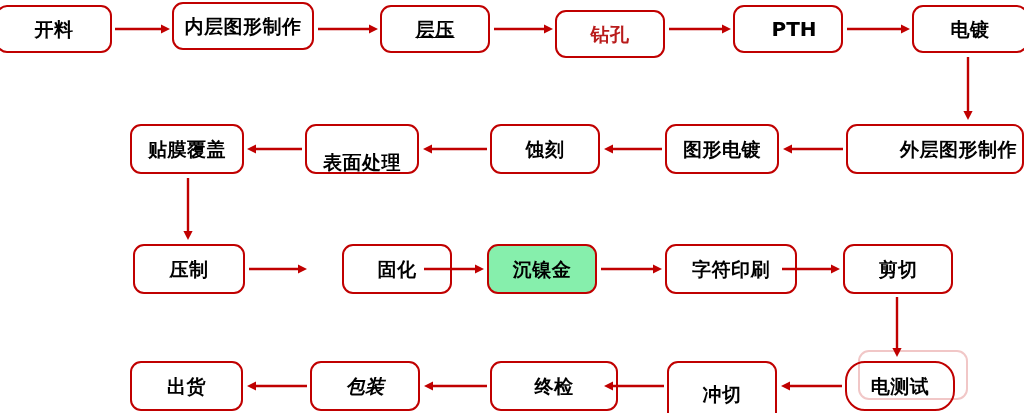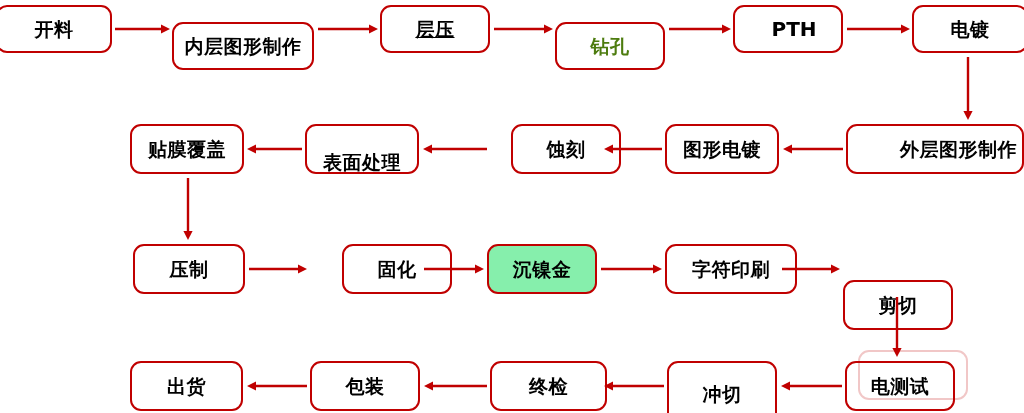--- a/index.html
+++ b/index.html
@@ -62,75 +62,75 @@
   }
 </style>
 </head>
 <body>
 
 <div id="canvas">
   <div id="nodes-layer">
       <div class="node" style="left: -4px; top: 5px; width: 116px; height: 48px; --stroke: #c00000; background: rgb(255, 255, 255); color: rgb(0, 0, 0);">
         <span>开料</span>
       </div>
-      <div class="node" style="left: 172px; top: 22px; width: 142px; height: 48px; --stroke: #c00000; background: rgb(255, 255, 255); color: rgb(0, 0, 0);">
+      <div class="node" style="left: 172px; top: 2px; width: 142px; height: 48px; --stroke: #c00000; background: rgb(255, 255, 255); color: rgb(0, 0, 0);">
         <span>内层图形制作</span>
       </div>
       <div class="node" style="left: 380px; top: 5px; width: 110px; height: 48px; --stroke: #c00000; background: rgb(255, 255, 255); color: rgb(0, 0, 0); text-decoration: underline;">
         <span>层压</span>
       </div>
-      <div class="node" style="left: 555px; top: 22px; width: 110px; height: 48px; --stroke: #c00000; background: rgb(255, 255, 255); color: #4d7c0f;">
+      <div class="node" style="left: 555px; top: 10px; width: 110px; height: 48px; --stroke: #c00000; background: rgb(255, 255, 255); color: #b91c1c;">
         <span>钻孔</span>
       </div>
       <div class="node latin" style="left: 733px; top: 5px; width: 110px; height: 48px; --stroke: #c00000; background: rgb(255, 255, 255); color: rgb(0, 0, 0);">
         <span>PTH</span>
       </div>
       <div class="node" style="left: 912px; top: 5px; width: 116px; height: 48px; --stroke: #c00000; background: rgb(255, 255, 255); color: rgb(0, 0, 0);">
         <span>电镀</span>
       </div>
       <div class="node" style="left: 846px; top: 124px; width: 178px; height: 50px; --stroke: #c00000; background: rgb(255, 255, 255); color: rgb(0, 0, 0); padding-left: 47px;">
         <span>外层图形制作</span>
       </div>
       <div class="node" style="left: 665px; top: 124px; width: 114px; height: 50px; --stroke: #c00000; background: rgb(255, 255, 255); color: rgb(0, 0, 0);">
         <span>图形电镀</span>
       </div>
-      <div class="node" style="left: 490px; top: 124px; width: 110px; height: 50px; --stroke: #c00000; background: rgb(255, 255, 255); color: rgb(0, 0, 0); margin-left: 21px;">
+      <div class="node" style="left: 490px; top: 124px; width: 110px; height: 50px; --stroke: #c00000; background: rgb(255, 255, 255); color: rgb(0, 0, 0);">
         <span>蚀刻</span>
       </div>
       <div class="node" style="left: 305px; top: 124px; width: 114px; height: 50px; --stroke: #c00000; background: rgb(255, 255, 255); color: rgb(0, 0, 0); align-items: flex-end;">
         <span>表面处理</span>
       </div>
       <div class="node" style="left: 130px; top: 124px; width: 114px; height: 50px; --stroke: #c00000; background: rgb(255, 255, 255); color: rgb(0, 0, 0);">
         <span>贴膜覆盖</span>
       </div>
       <div class="node" style="left: 133px; top: 244px; width: 112px; height: 50px; --stroke: #c00000; background: rgb(255, 255, 255); color: rgb(0, 0, 0);">
         <span>压制</span>
       </div>
       <div class="node" style="left: 310px; top: 244px; width: 110px; height: 50px; --stroke: #c00000; background: rgb(255, 255, 255); color: rgb(0, 0, 0); margin-left: 32px;">
         <span>固化</span>
       </div>
       <div class="node" style="left: 487px; top: 244px; width: 110px; height: 50px; --stroke: #c00000; background: #86efac; color: rgb(0, 0, 0);">
         <span>沉镍金</span>
       </div>
       <div class="node" style="left: 665px; top: 244px; width: 132px; height: 50px; --stroke: #c00000; background: rgb(255, 255, 255); color: rgb(0, 0, 0);">
         <span>字符印刷</span>
       </div>
-      <div class="node" style="left: 843px; top: 244px; width: 110px; height: 50px; --stroke: #c00000; background: rgb(255, 255, 255); color: rgb(0, 0, 0); margin-top: 36px;">
+      <div class="node" style="left: 843px; top: 244px; width: 110px; height: 50px; --stroke: #c00000; background: rgb(255, 255, 255); color: rgb(0, 0, 0);">
         <span>剪切</span>
       </div>
-      <div class="node" style="left: 845px; top: 361px; width: 110px; height: 50px; --stroke: #c00000; background: rgb(255, 255, 255); color: rgb(0, 0, 0);">
+      <div class="node" style="left: 845px; top: 361px; width: 110px; height: 50px; --stroke: #c00000; background: rgb(255, 255, 255); color: rgb(0, 0, 0); border-radius: 20px;">
         <span>电测试</span>
       </div>
       <div class="node" style="left: 667px; top: 361px; width: 110px; height: 66px; --stroke: #c00000; background: rgb(255, 255, 255); color: rgb(0, 0, 0);">
         <span>冲切</span>
       </div>
-      <div class="node" style="left: 490px; top: 361px; width: 117px; height: 50px; --stroke: #c00000; background: rgb(255, 255, 255); color: rgb(0, 0, 0);">
+      <div class="node" style="left: 490px; top: 361px; width: 128px; height: 50px; --stroke: #c00000; background: rgb(255, 255, 255); color: rgb(0, 0, 0);">
         <span>终检</span>
       </div>
-      <div class="node" style="left: 310px; top: 361px; width: 110px; height: 50px; --stroke: #c00000; background: rgb(255, 255, 255); color: rgb(0, 0, 0);">
+      <div class="node" style="left: 310px; top: 361px; width: 110px; height: 50px; --stroke: #c00000; background: rgb(255, 255, 255); color: rgb(0, 0, 0); font-style: italic;">
         <span>包装</span>
       </div>
       <div class="node" style="left: 130px; top: 361px; width: 113px; height: 50px; --stroke: #c00000; background: rgb(255, 255, 255); color: rgb(0, 0, 0); align-items: center;">
         <span>出货</span>
       </div>
     </div>
   <svg id="edges-layer" class="conn" width="1024" height="413" viewBox="0 0 1024 413">
       <g>
         <line x1="115" y1="29" x2="162" y2="29" stroke="#c00000"></line>
         <polygon points="170,29 161,24.4 161,33.6" fill="#c00000"></polygon>

